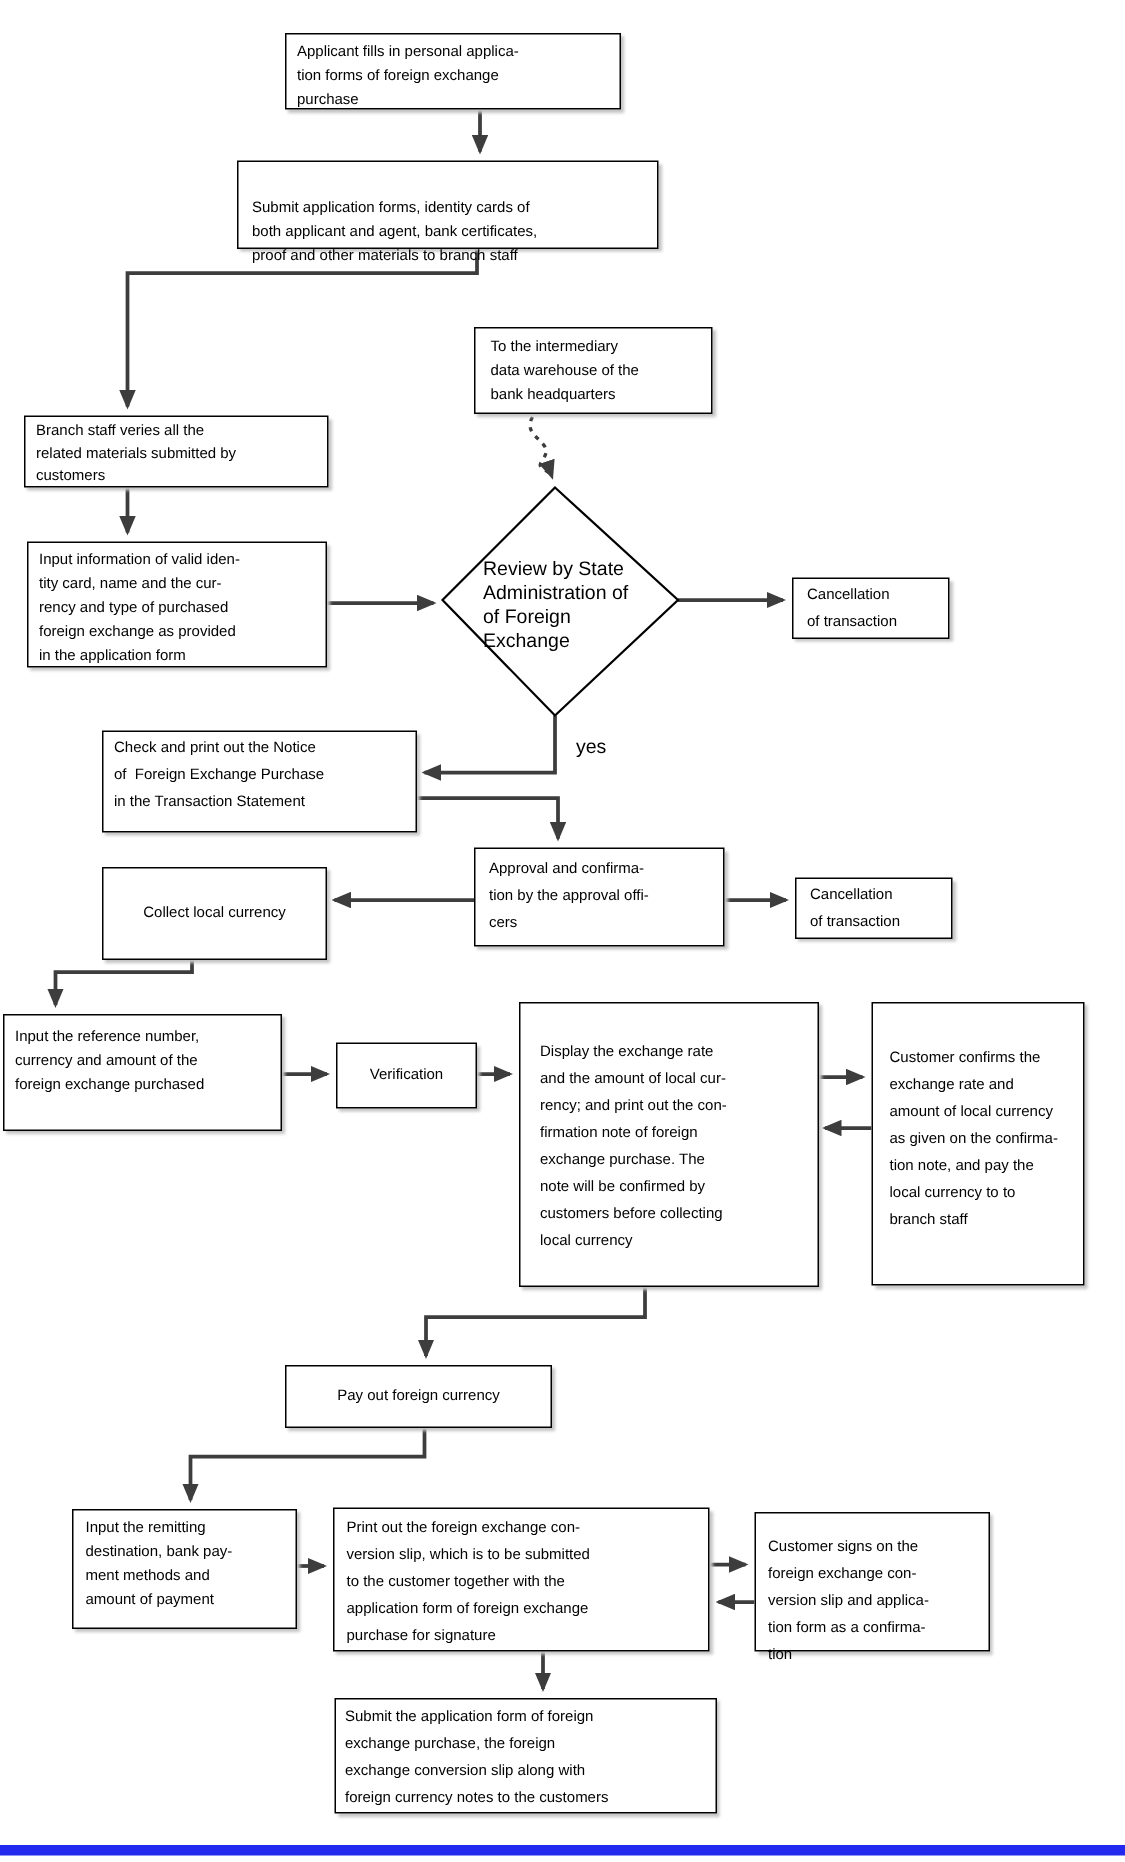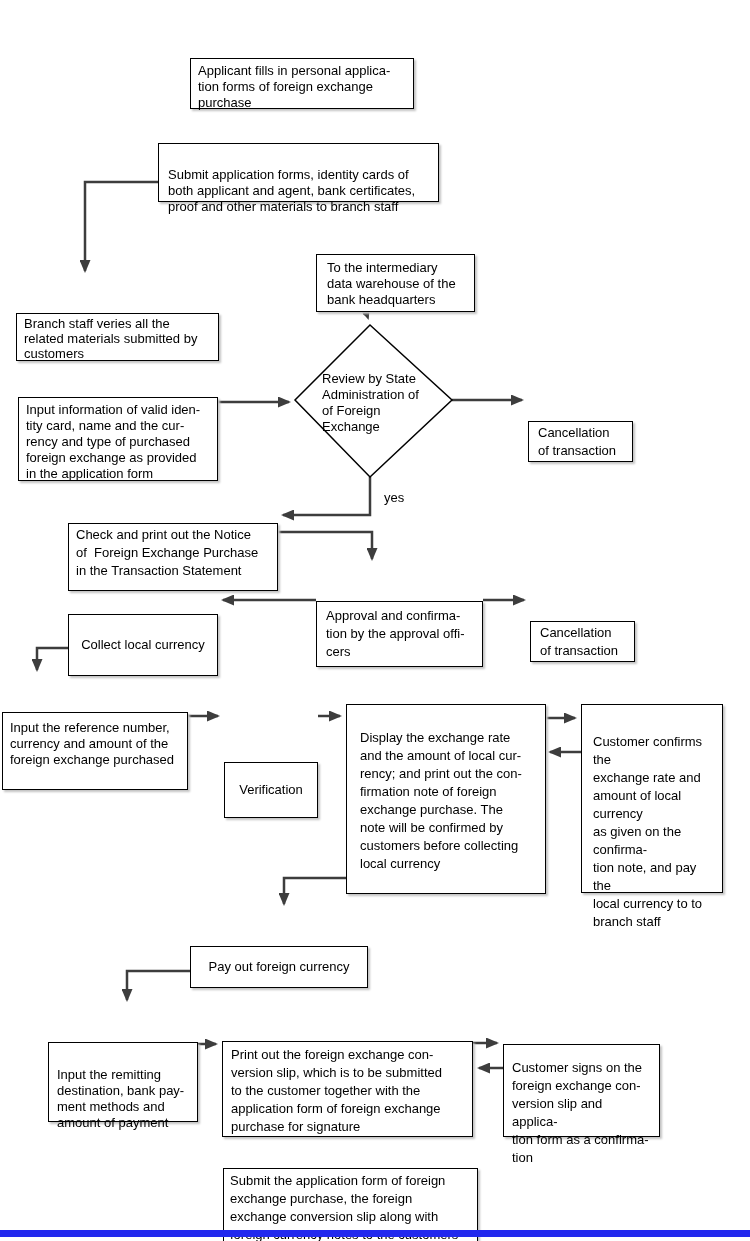--- a/index.html
+++ b/index.html
@@ -3,22 +3,22 @@
 <meta charset="utf-8">
 <style>
   html,body{margin:0;padding:0;background:#ffffff;}
   #stage{
     position:relative;width:750px;height:1241px;background:#ffffff;
     font-family:"Liberation Sans",sans-serif;color:#000;overflow:hidden;
   }
   .box{
     position:absolute;background:#fff;border:1px solid #000;
     box-shadow:2px 2px 2px #c4c4c4;
-    font-size:13px;line-height:16px;white-space:pre-wrap;
-    padding:4px 7px;box-sizing:border-box;margin-top:36px;
+    font-size:10px;line-height:16px;white-space:pre-wrap;
+    padding:4px 7px;box-sizing:border-box;
   }
   .lh18{line-height:18px;}
   .center{display:flex;align-items:center;justify-content:center;text-align:left;white-space:pre-wrap;}
   .floating{
     position:absolute;font-size:13px;line-height:16px;white-space:pre-wrap;
   }
   svg.connectors{position:absolute;left:0;top:0;}
   .bottom-bar{position:absolute;left:0;top:1230px;width:750px;height:7px;background:#2228ee;}
 </style>
 </head>
@@ -100,42 +100,42 @@
 
   <div class="box lh18" style="left:530px;top:585px;width:105px;height:41px;padding:2px 9px">Cancellation
 of transaction</div>
 
   <div class="box center" style="left:68px;top:578px;width:150px;height:62px">Collect local currency</div>
 
   <div class="box" style="left:2px;top:676px;width:186px;height:78px;padding:7px 7px">Input the reference number,
 currency and amount of the
 foreign exchange purchased</div>
 
-  <div class="box center" style="left:224px;top:726px;width:94px;height:56px">Verification</div>
+  <div class="box center" style="left:224px;top:695px;width:94px;height:44px">Verification</div>
 
   <div class="box lh18" style="left:346px;top:668px;width:200px;height:190px;padding:24px 12px 4px 13px">Display the exchange rate
 and the amount of local cur-
 rency; and print out the con-
 firmation note of foreign
 exchange purchase. The
 note will be confirmed by
 customers before collecting
 local currency</div>
 
   <div class="box lh18" style="left:581px;top:668px;width:142px;height:189px;padding:28px 8px 4px 11px">Customer confirms the
 exchange rate and
 amount of local currency
 as given on the confirma-
 tion note, and pay the
 local currency to to
 branch staff</div>
 
   <div class="box center" style="left:190px;top:910px;width:178px;height:42px">Pay out foreign currency</div>
 
-  <div class="box" style="left:48px;top:1006px;width:150px;height:80px;padding:24px 8px">Input the remitting
+  <div class="box" style="left:48px;top:1006px;width:150px;height:80px;padding:4px 8px">Input the remitting
 destination, bank pay-
 ment methods and
 amount of payment</div>
 
   <div class="box lh18" style="left:222px;top:1005px;width:251px;height:96px;padding:4px 8px">Print out the foreign exchange con-
 version slip, which is to be submitted
 to the customer together with the
 application form of foreign exchange
 purchase for signature</div>
 

